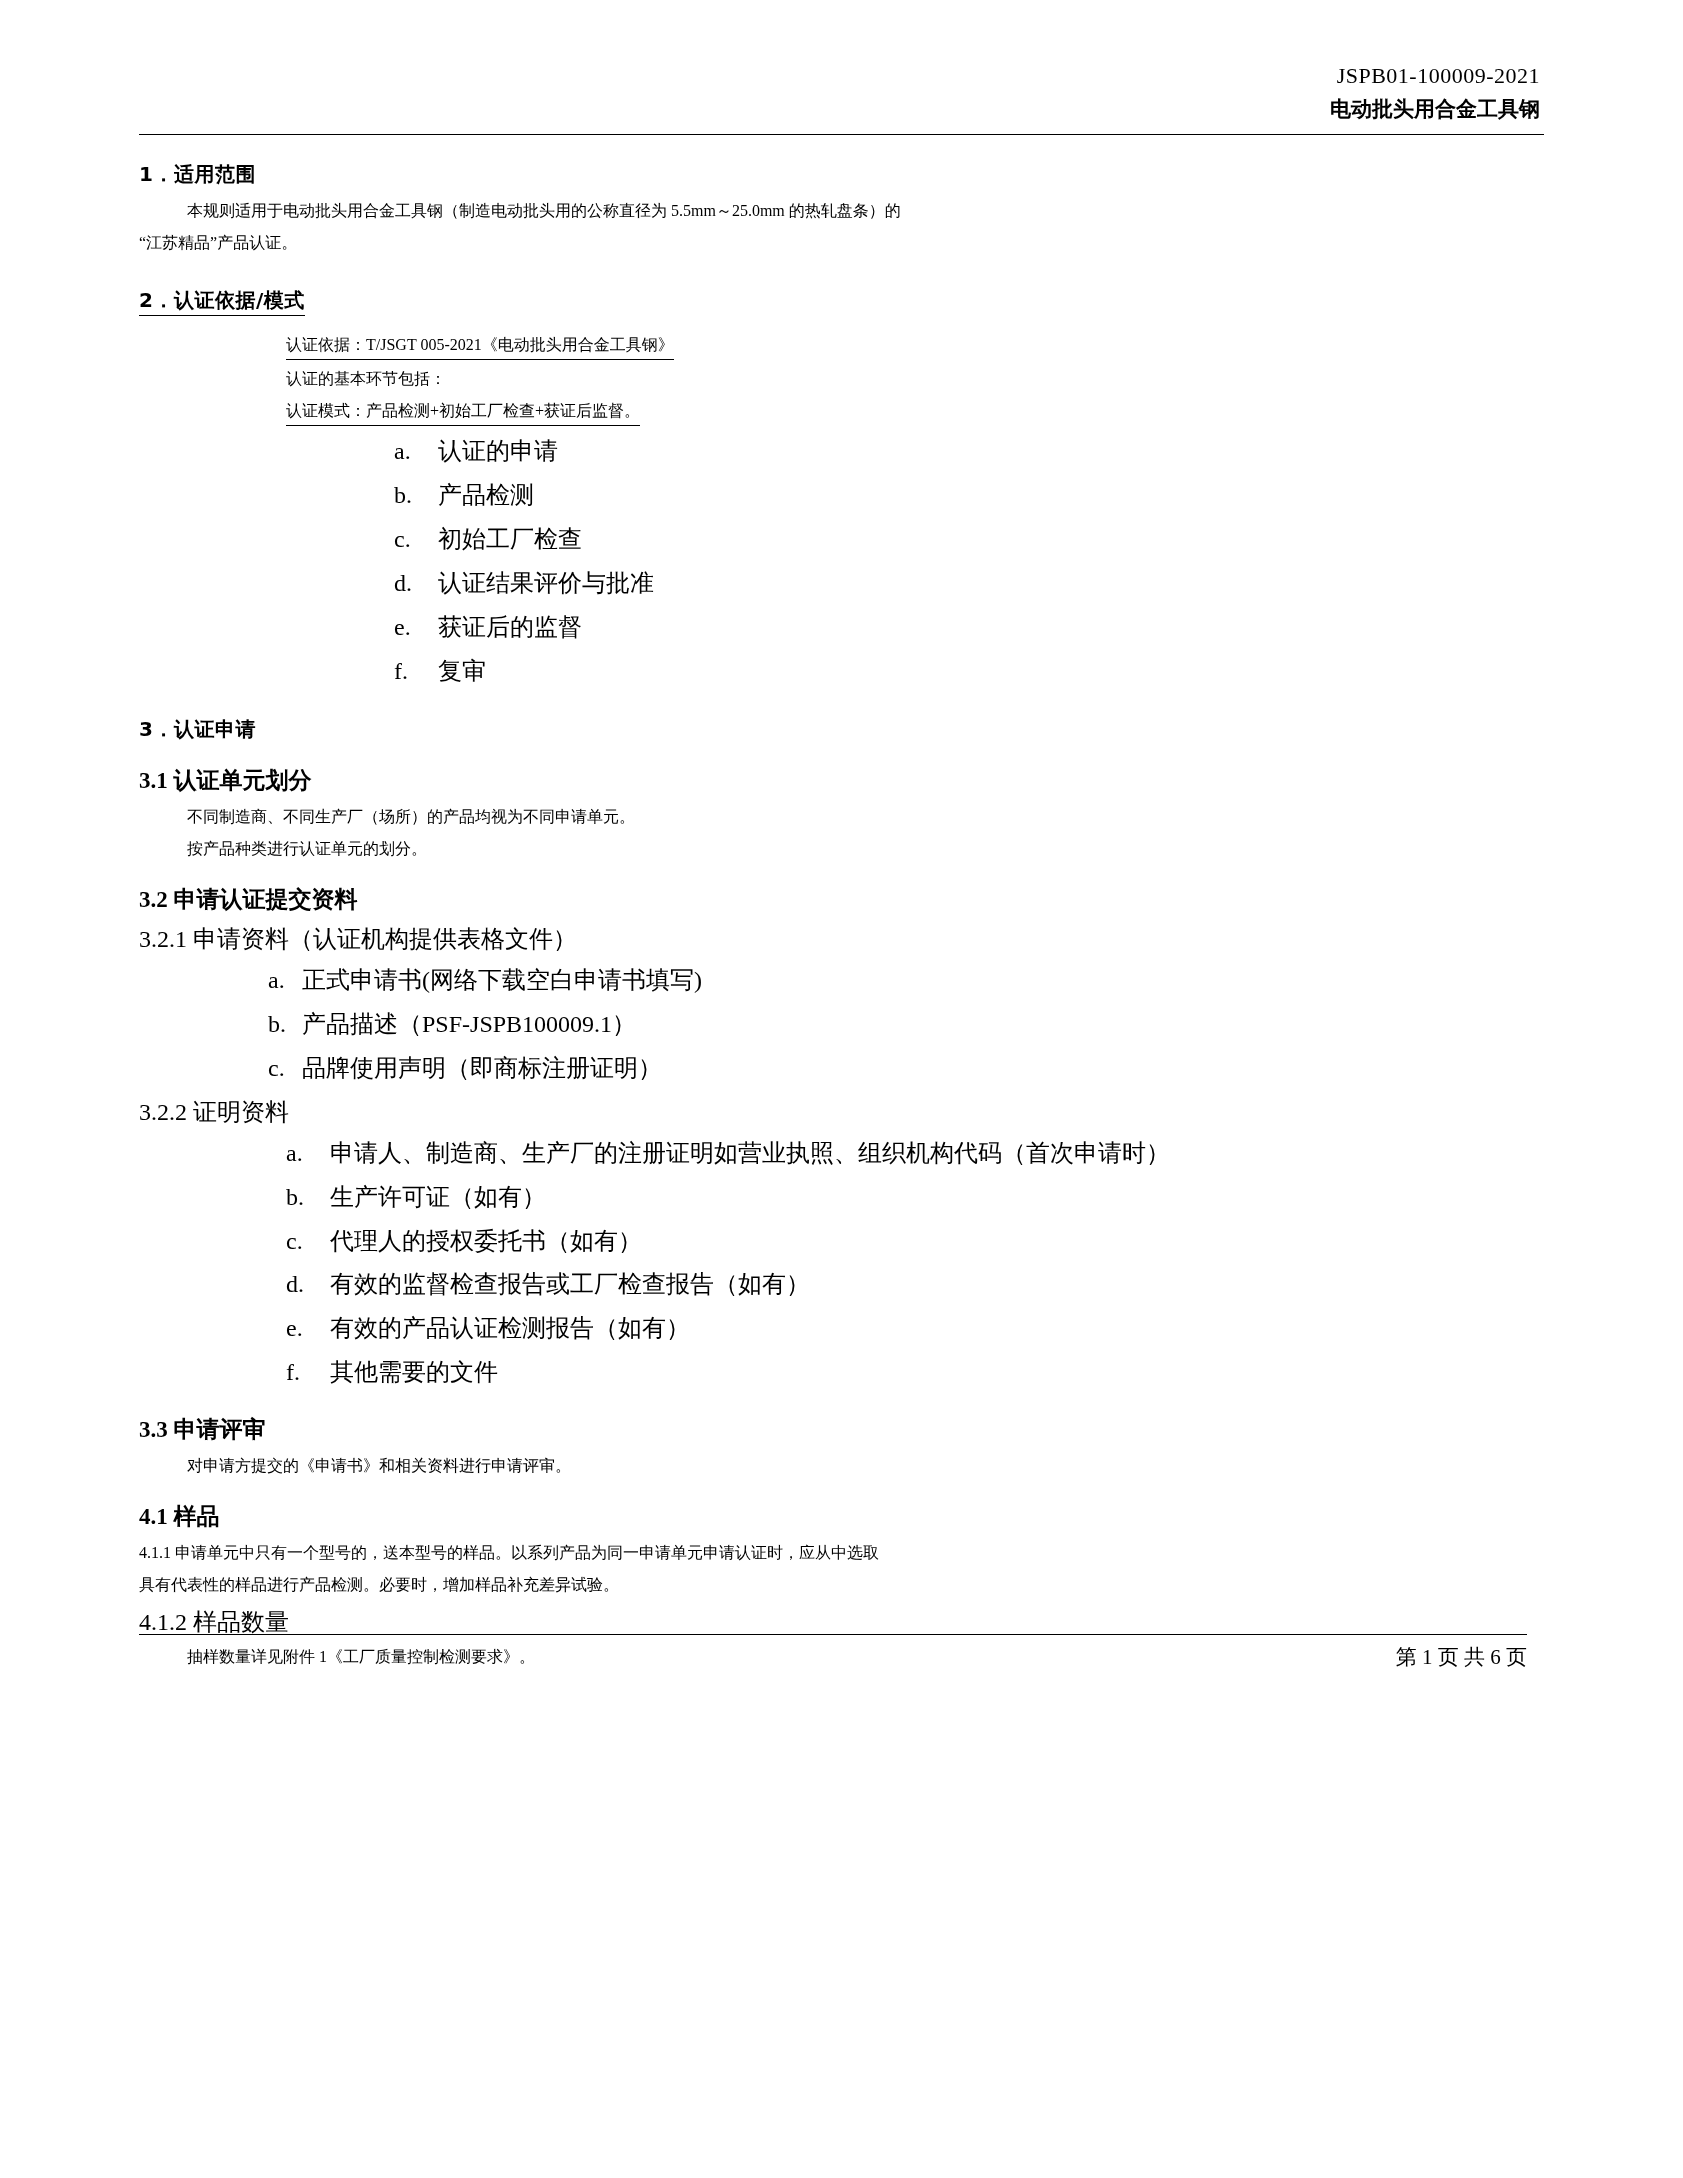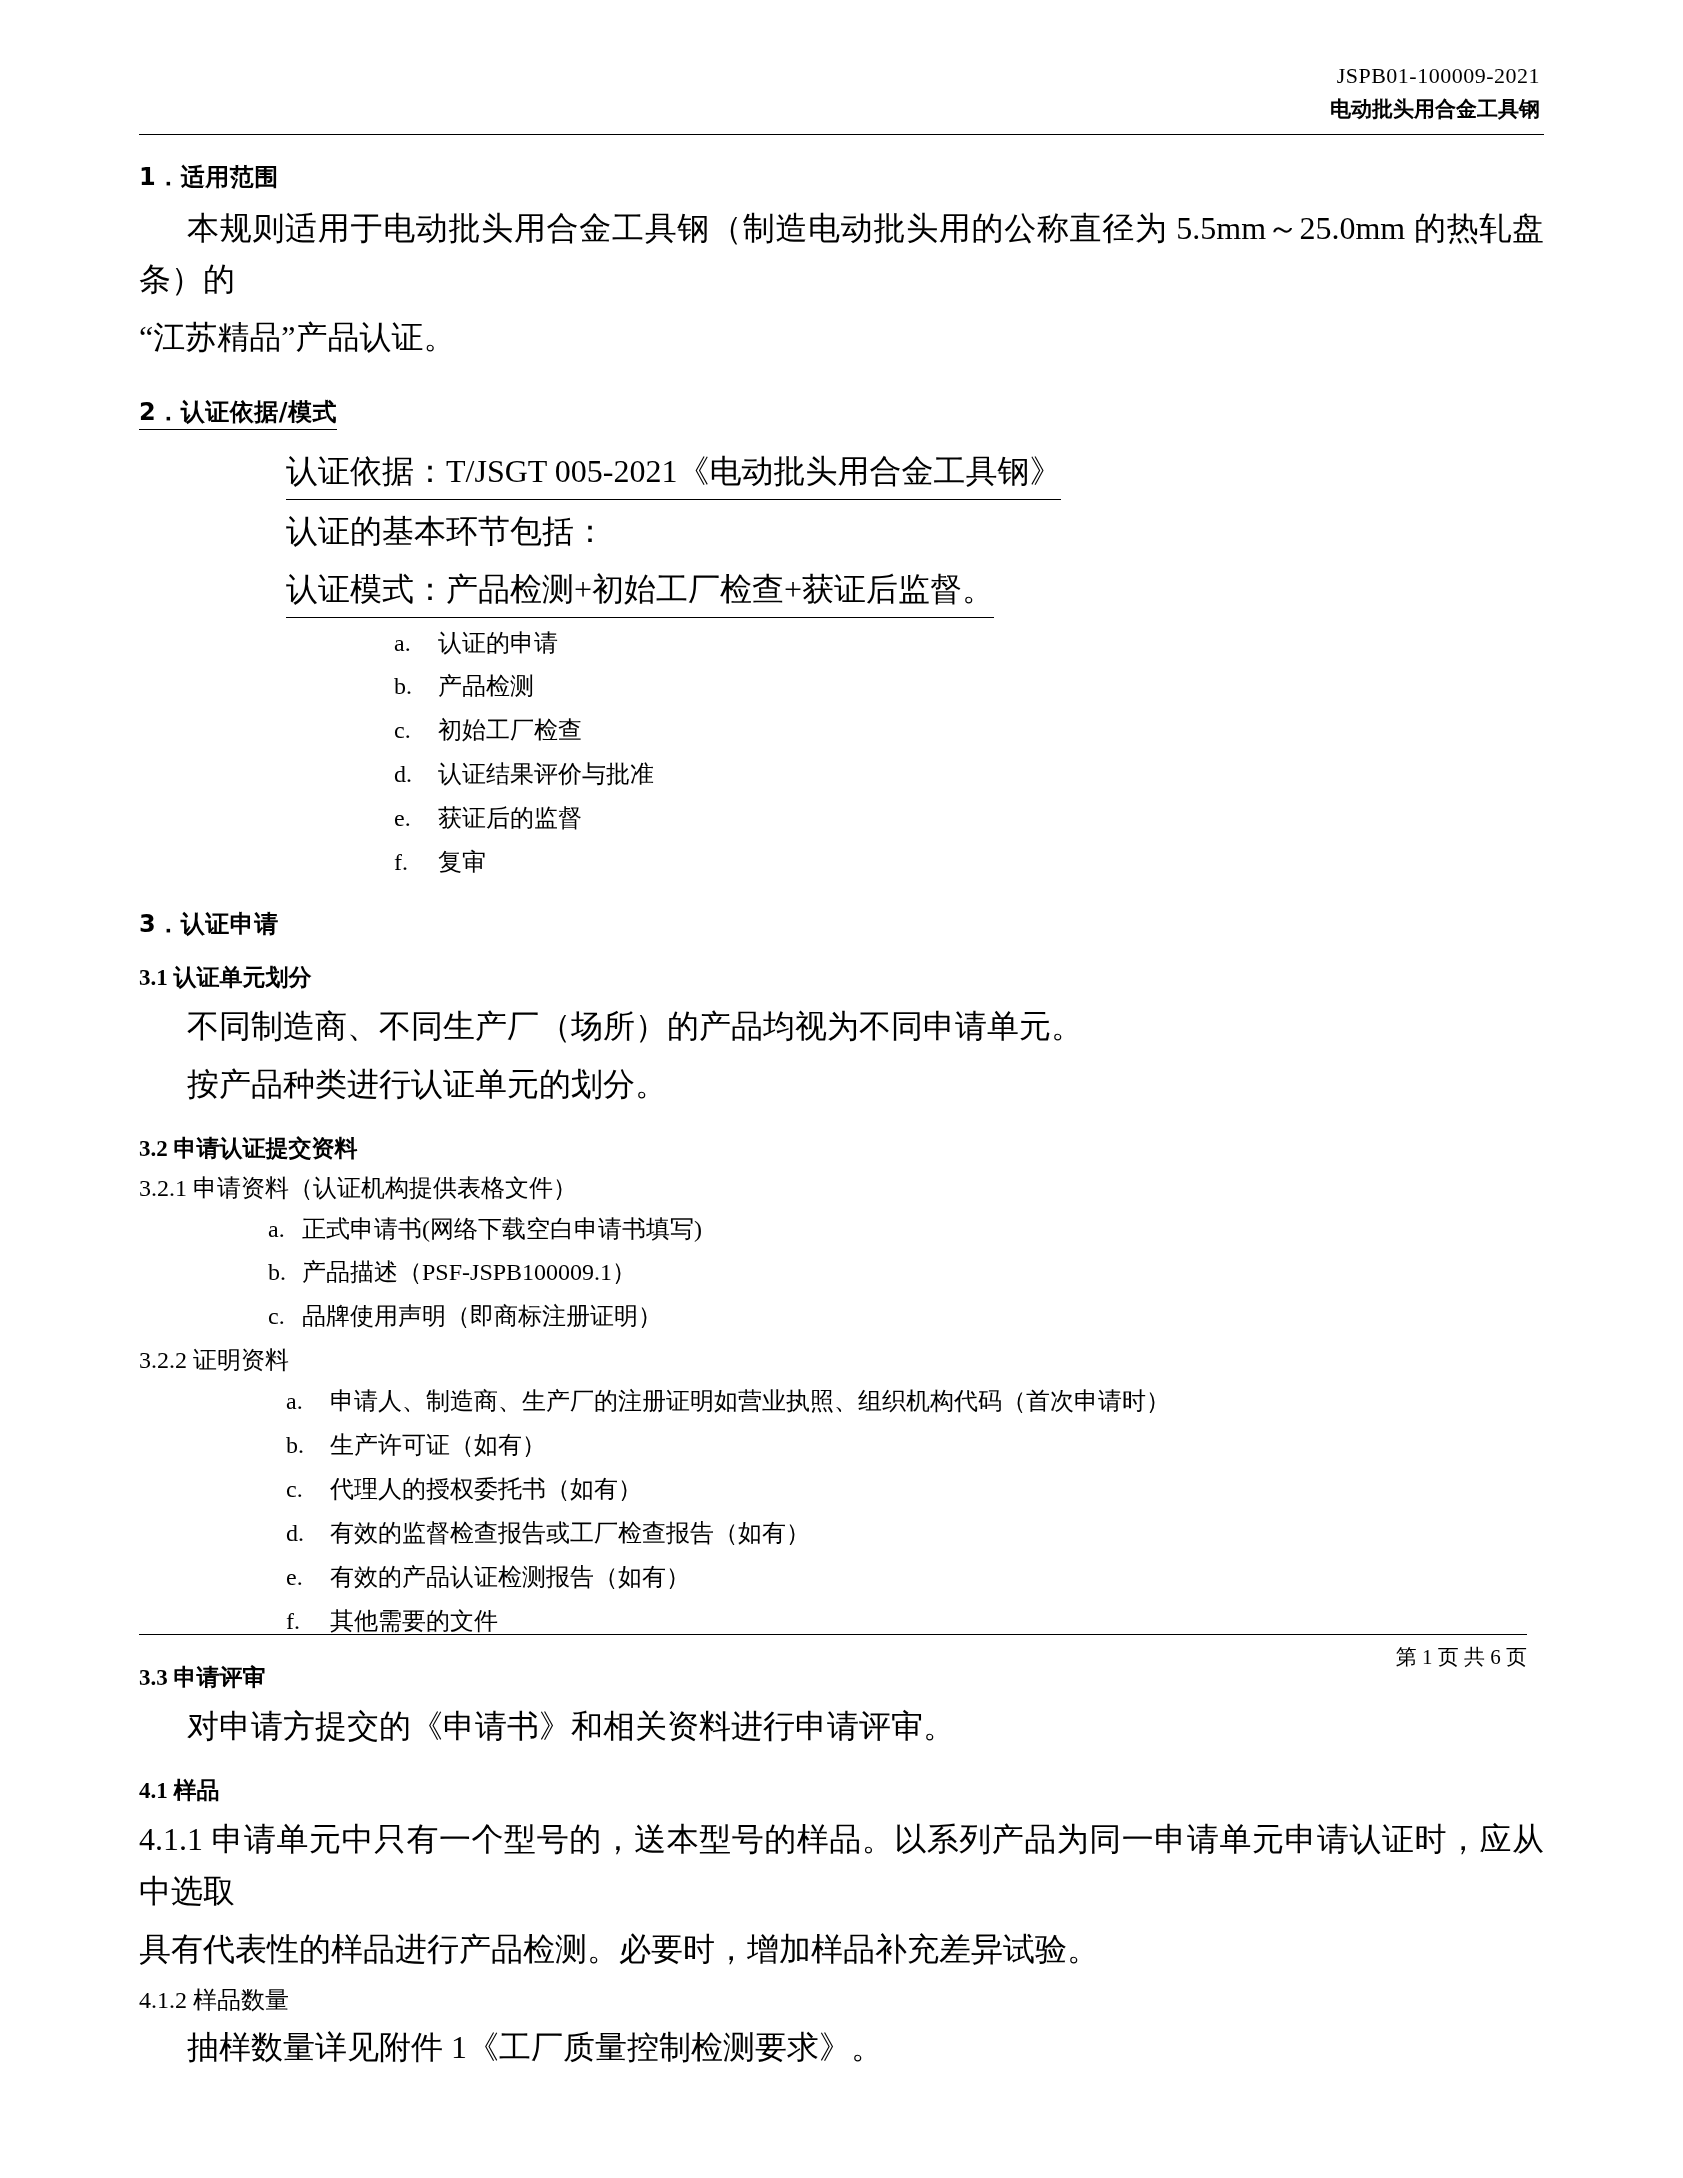--- a/index.html
+++ b/index.html
@@ -38,21 +38,21 @@
   }
   .header-rule {
     border: none;
     border-top: 1.6px solid #000;
     margin: 8px 0 26px 0;
   }
   
   .section-head {
     font-family: "DejaVu Sans", sans-serif;
     font-weight: 700;
-    font-size: 24px;
+    font-size: 20px;
     margin: 26px 0 10px 0;
     letter-spacing: 0.5px;
   }
   .section-head.underline {
     display: inline-block;
     border-bottom: 1.6px solid #000;
     padding-bottom: 1px;
   }
   .sub-head {
     font-family: Liberation Serif, serif;
@@ -60,21 +60,21 @@
     font-size: 23px;
     margin: 22px 0 8px 0;
   }
   .sub-head-light {
     font-family: "Liberation Serif", serif;
     font-weight: 400;
     font-size: 24px;
     margin: 8px 0 6px 0;
   }
   p.para {
-    font-size: 32px;
+    font-size: 16px;
     line-height: 1.62;
     margin: 6px 0;
     text-align: justify;
   }
   p.indent {
     text-indent: 48px;
   }
   .ul-line {
     display: inline-block;
     border-bottom: 1.5px solid #000;

